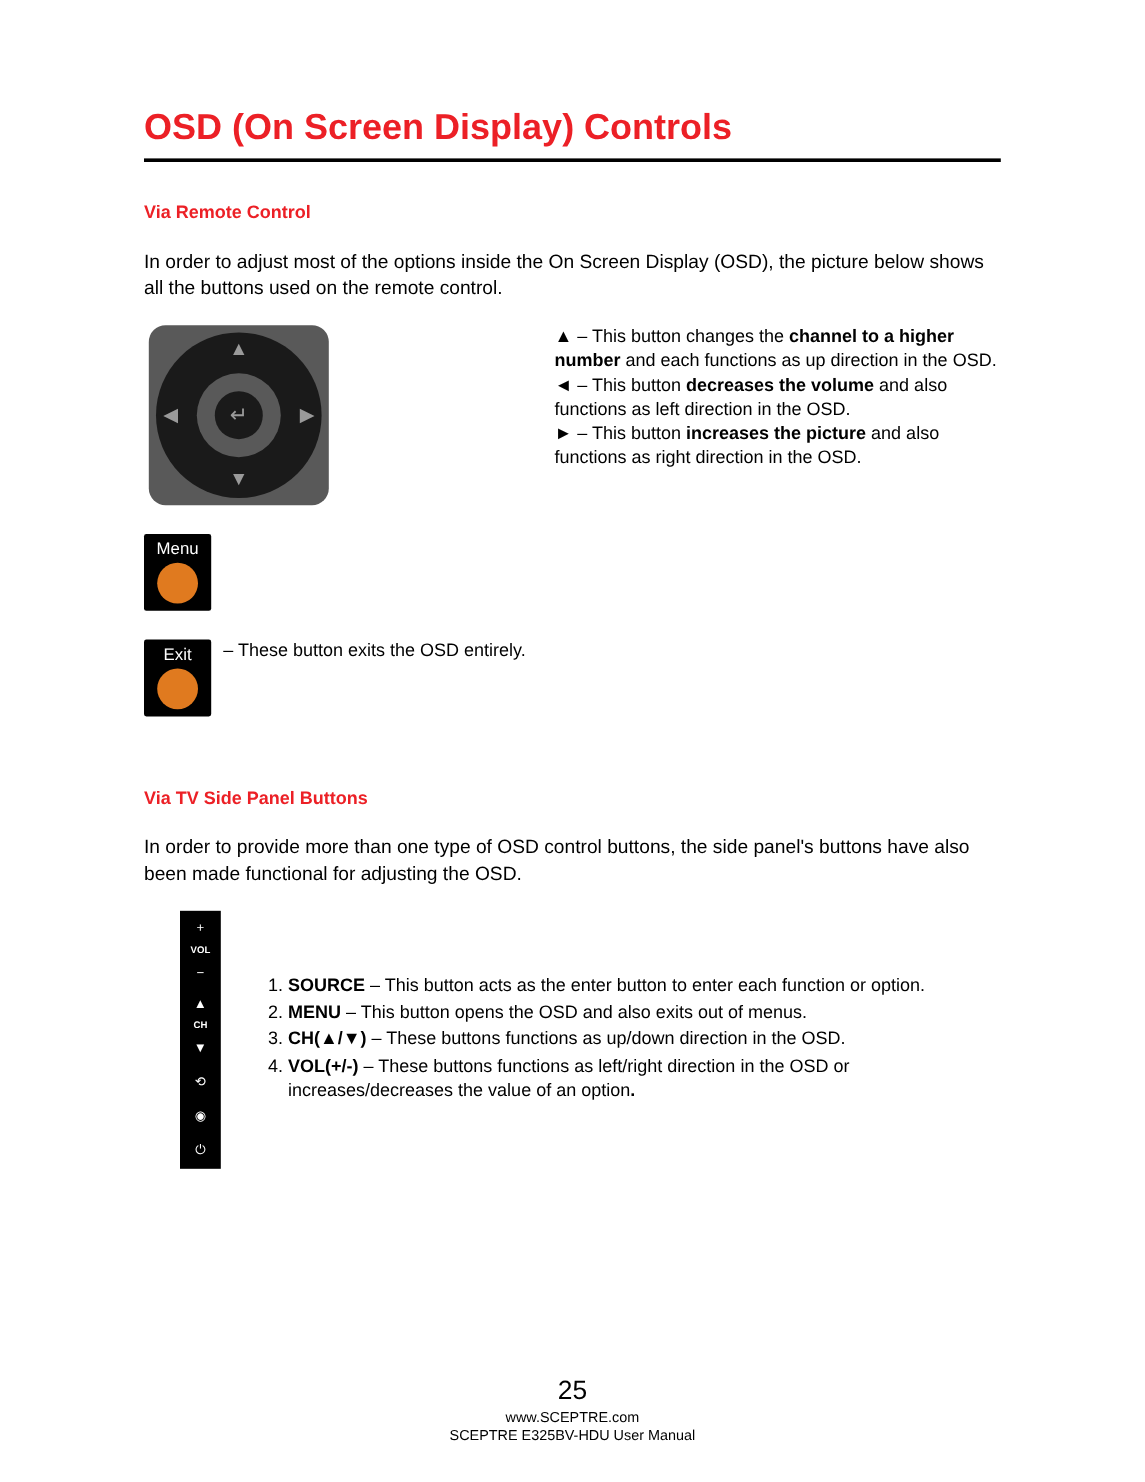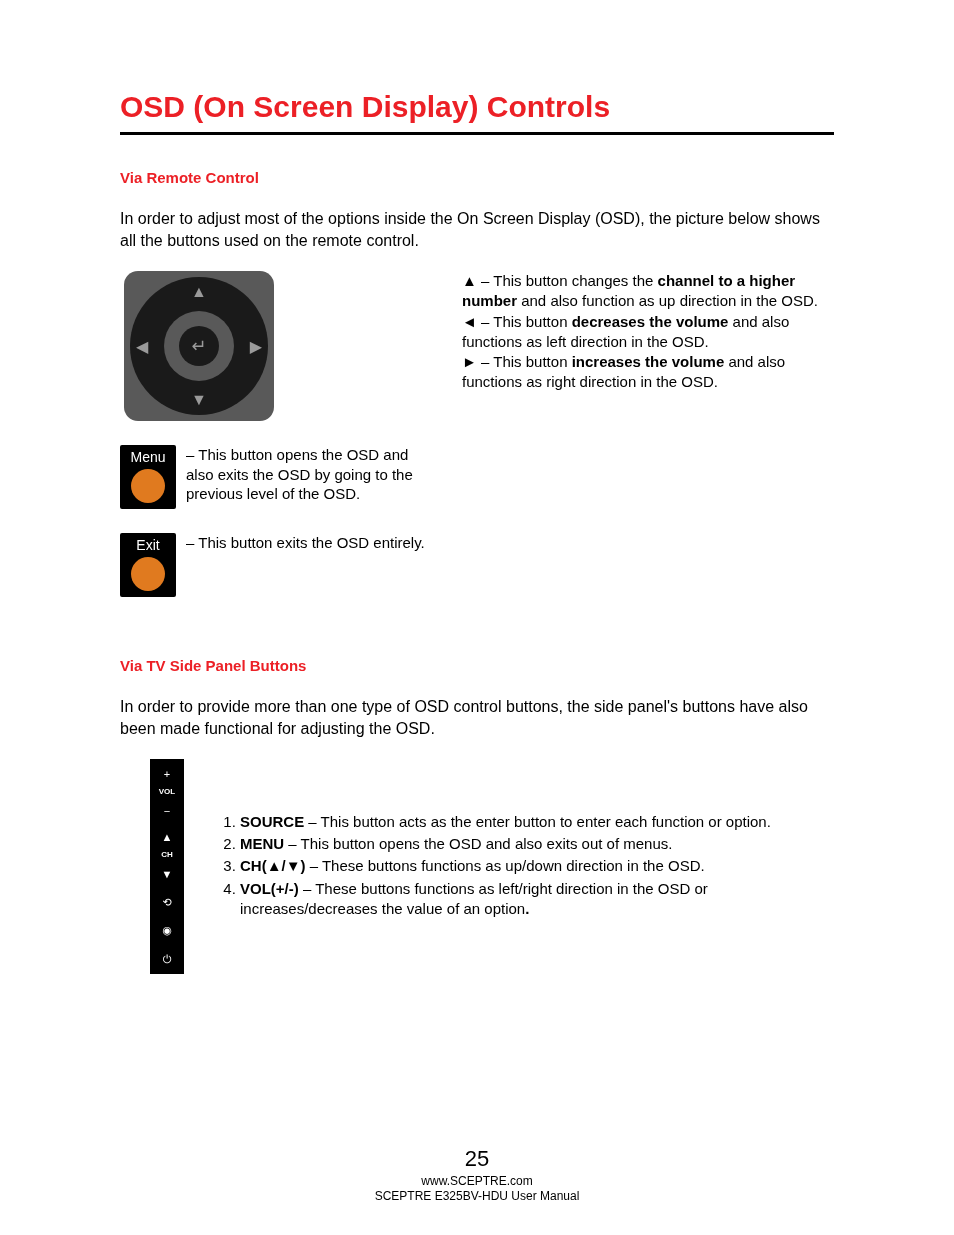--- a/index.html
+++ b/index.html
@@ -205,42 +205,41 @@
         <div class="dpad-ring">
           <div class="dpad-center">↵</div>
         </div>
       </div>
 
       <div class="btn-row">
         <div class="btn-icon">
           <span>Menu</span>
           <div class="orange"></div>
         </div>
-        <div class="btn-desc"> – This button opens the OSD and also exits the OSD by going to the previous level of the OSD.</div>
       </div>
 
       <div class="btn-row">
         <div class="btn-icon">
           <span>Exit</span>
           <div class="orange"></div>
         </div>
-        <div class="btn-desc"> – This button exits the OSD entirely.</div>
+        <div class="btn-desc"> – These button exits the OSD entirely.</div>
       </div>
 
     </div>
 
     <div class="right-col">
       <p>
-        <span>▲</span><span> – This button changes the </span><b>channel to a higher number</b><span> and also function as up direction in the OSD.</span>
+        <span>▲</span><span> – This button changes the </span><b>channel to a higher number</b><span> and each functions as up direction in the OSD.</span>
       </p>
       <p>
         <span>◄</span><span> – This button </span><b>decreases the volume</b><span> and also functions as left direction in the OSD.</span>
       </p>
       <p>
-        <span>►</span><span> – This button </span><b>increases the volume</b><span> and also functions as right direction in the OSD.</span>
+        <span>►</span><span> – This button </span><b>increases the picture</b><span> and also functions as right direction in the OSD.</span>
       </p>
     </div>
   </div>
 
   <div class="section2">
     <h2 class="section-title">Via TV Side Panel Buttons</h2>
     <p class="intro">In order to provide more than one type of OSD control buttons, the side panel's buttons have also been made functional for adjusting the OSD.</p>
 
     <div class="panel-area">
       <div class="side-panel">

